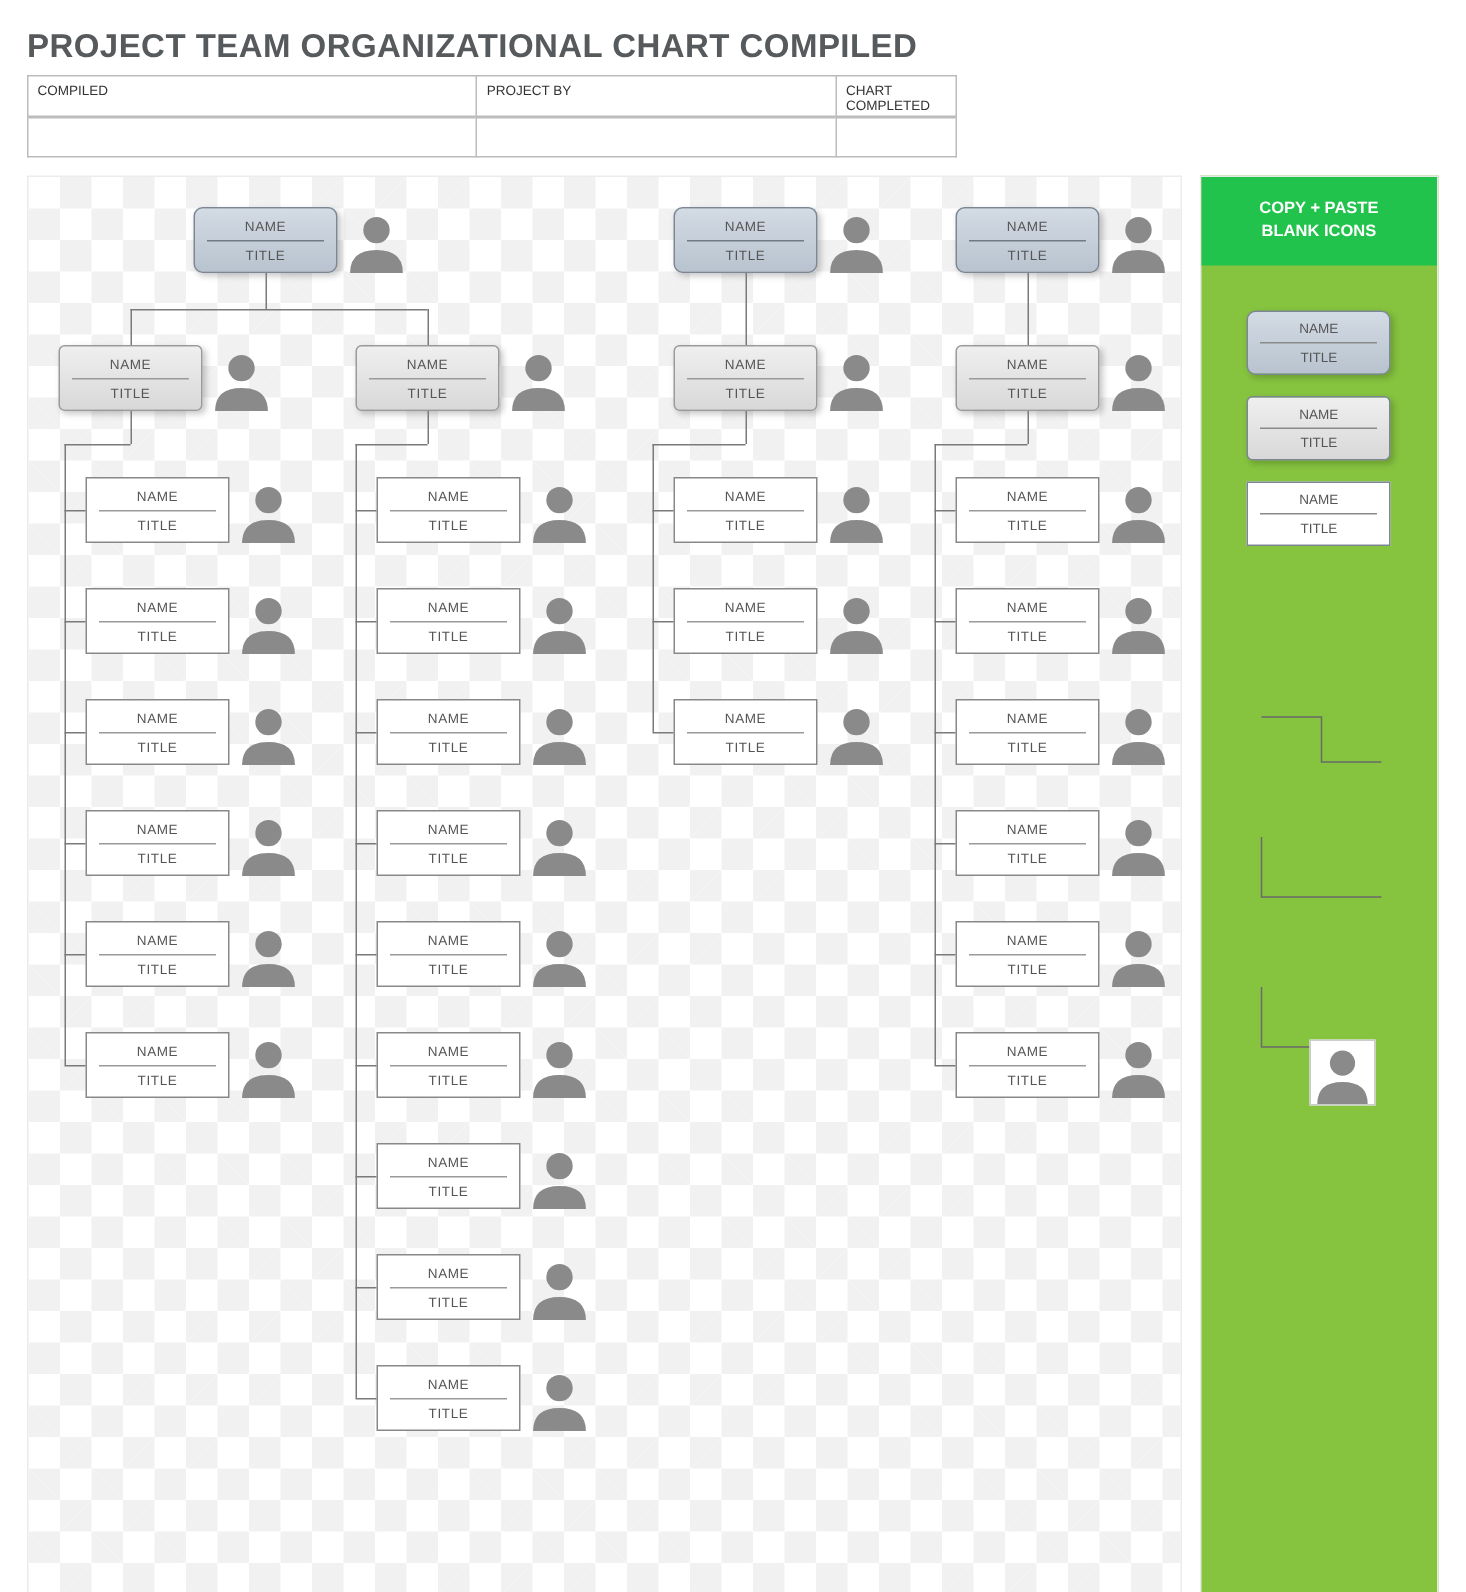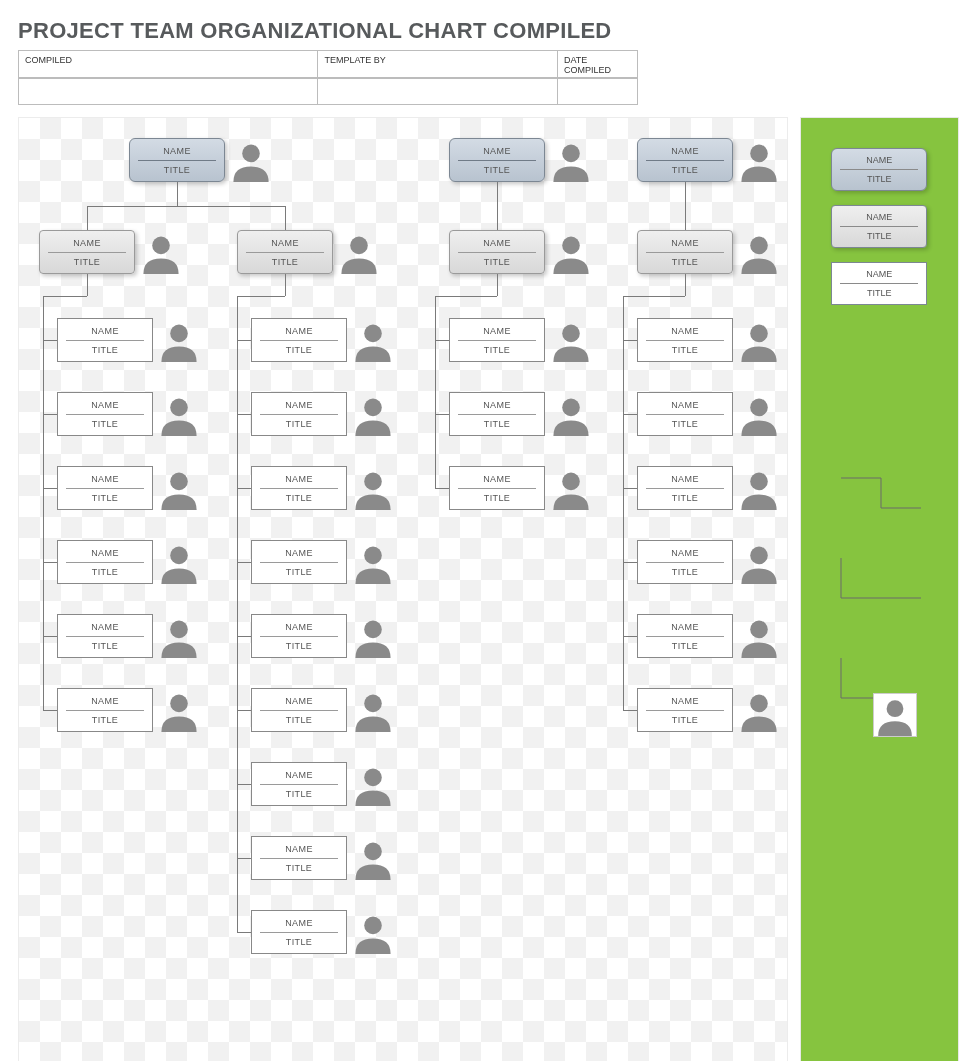--- a/index.html
+++ b/index.html
@@ -155,24 +155,24 @@
 
 <h1 class="page-title">PROJECT TEAM ORGANIZATIONAL CHART COMPILED</h1>
 
 <table class="meta-table">
   <tbody>
       <tr>
     <td style="width:300px">
       <span class="meta-label">COMPILED</span>
     </td>
     <td style="width:240px">
-      <span class="meta-label">TEMPLATE BY</span>
+      <span class="meta-label">PROJECT BY</span>
     </td>
     <td style="width:80px">
-      <span class="meta-label">DATE COMPILED</span>
+      <span class="meta-label">CHART COMPLETED</span>
     </td>
   </tr>
   <tr>
     <td>
           <div class="meta-value"></div>
         </td>
     <td>
           <div class="meta-value"></div>
         </td>
     <td>
@@ -594,20 +594,24 @@
       <div class="conn v" style="left: 604px; top: 178px; height: 414px;"></div>
       <div class="conn h" style="left: 604px; top: 222px; width: 14px;"></div>
       <div class="conn h" style="left: 604px; top: 296px; width: 14px;"></div>
       <div class="conn h" style="left: 604px; top: 370px; width: 14px;"></div>
       <div class="conn h" style="left: 604px; top: 444px; width: 14px;"></div>
       <div class="conn h" style="left: 604px; top: 518px; width: 14px;"></div>
       <div class="conn h" style="left: 604px; top: 592px; width: 14px;"></div>
     </div>
 
   <div class="side">
+    <div class="side-header">
+      <span>COPY + PASTE</span><br>
+      <span>BLANK ICONS</span>
+    </div>
 
     <div class="tpl top shadow" style="margin-top:30px;">
       <div class="nm">NAME</div>
       <div class="tl">TITLE</div>
     </div>
     <div class="tpl mid shadow">
       <div class="nm">NAME</div>
       <div class="tl">TITLE</div>
     </div>
     <div class="tpl leaf">

